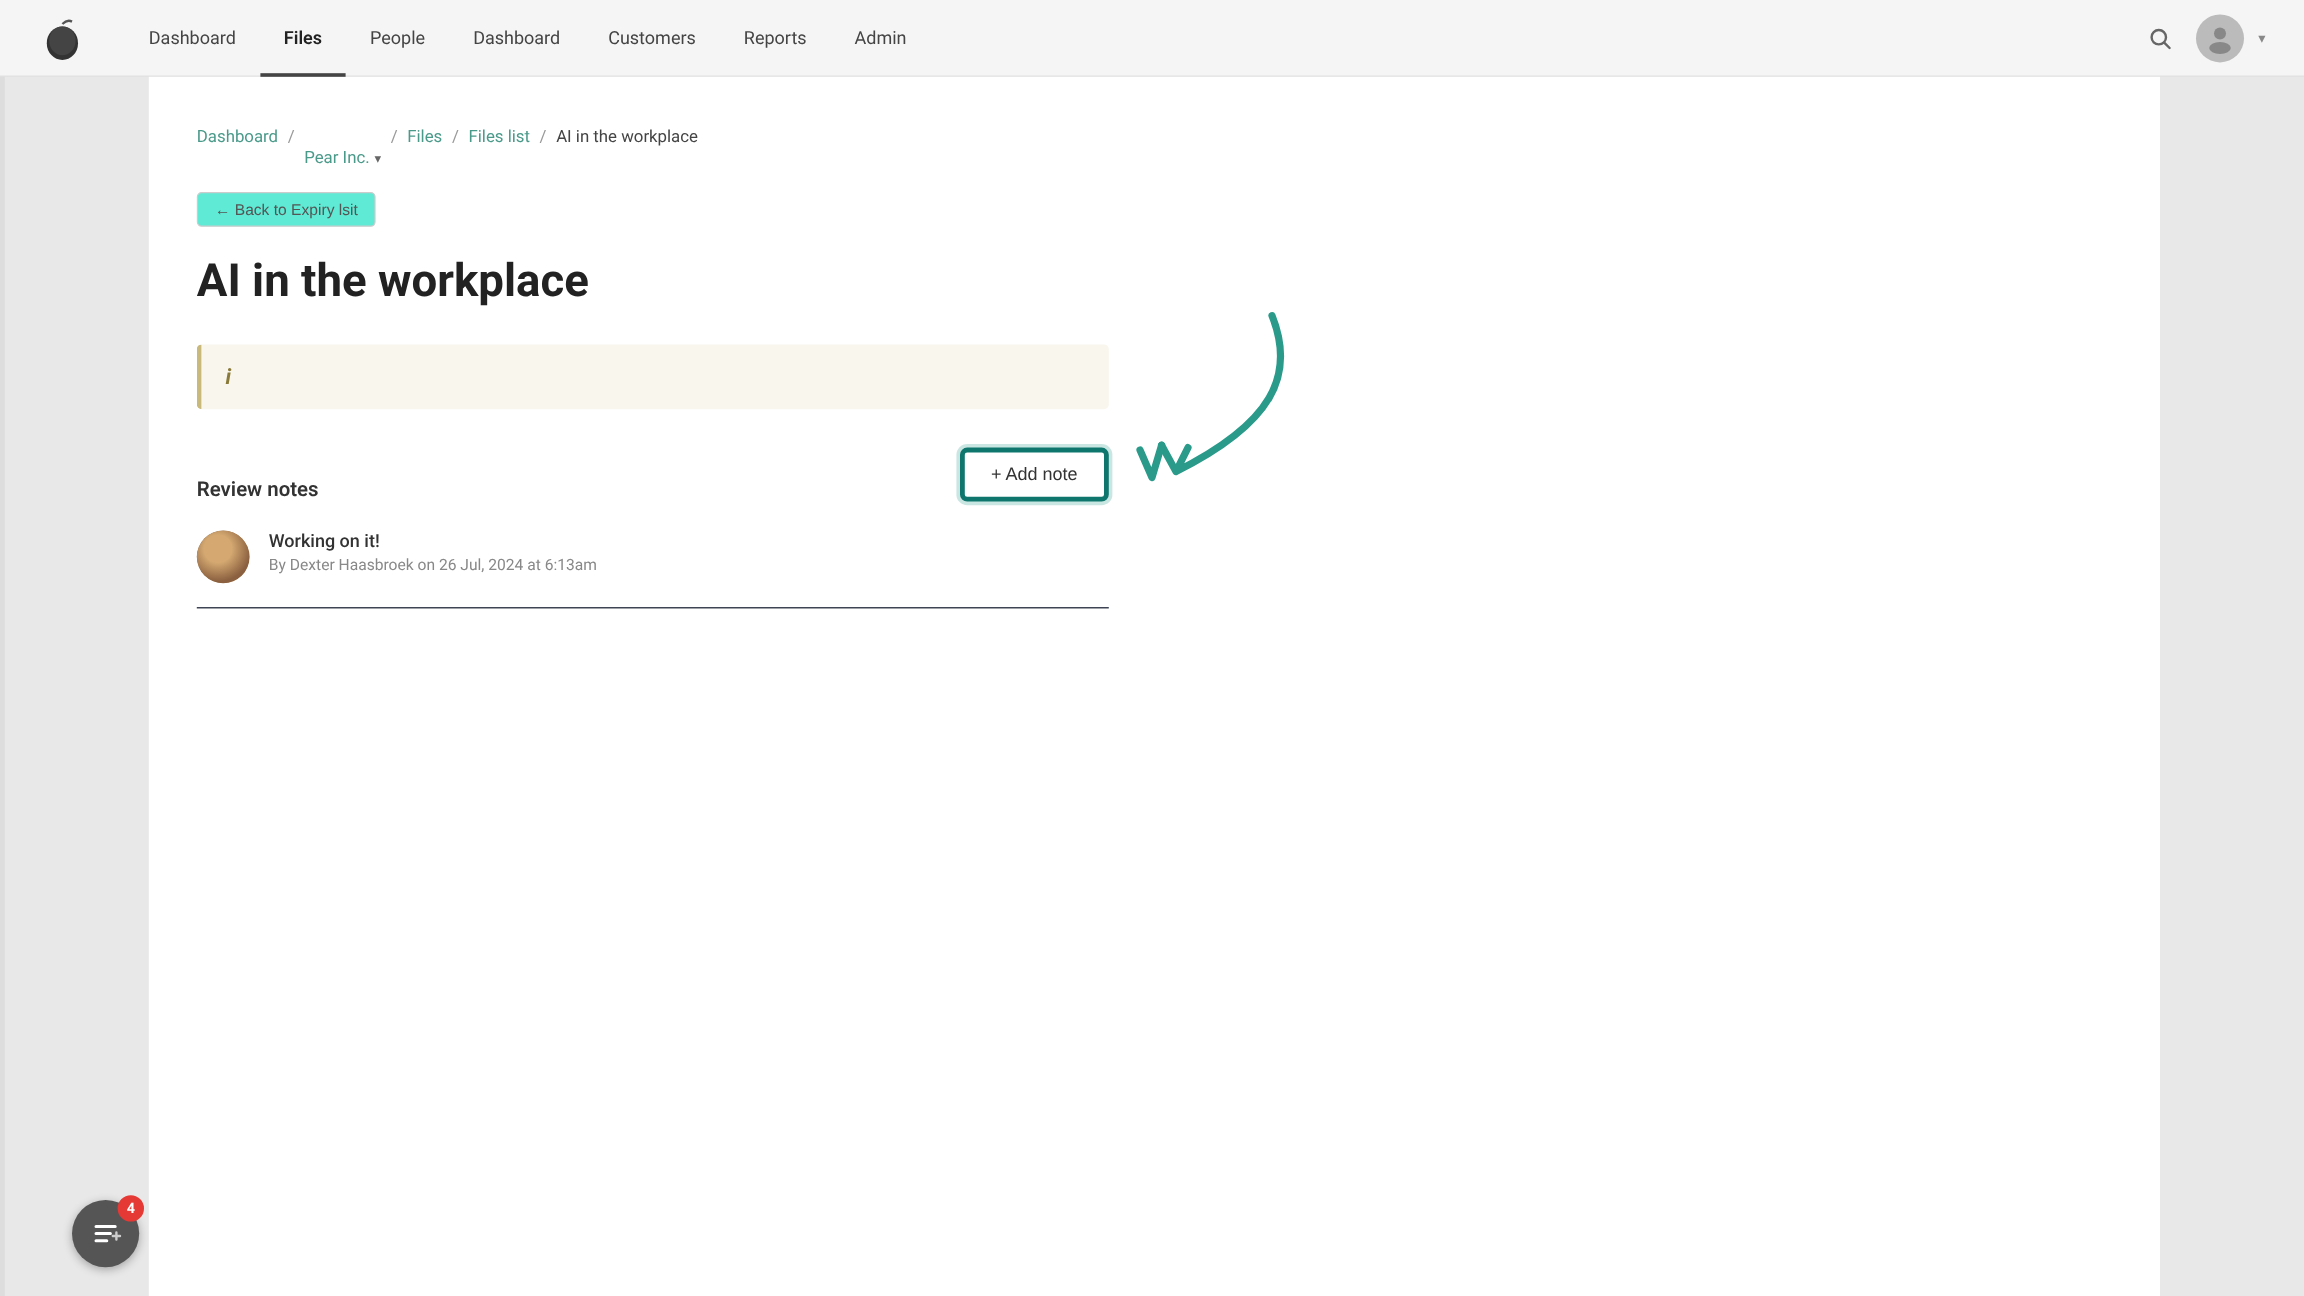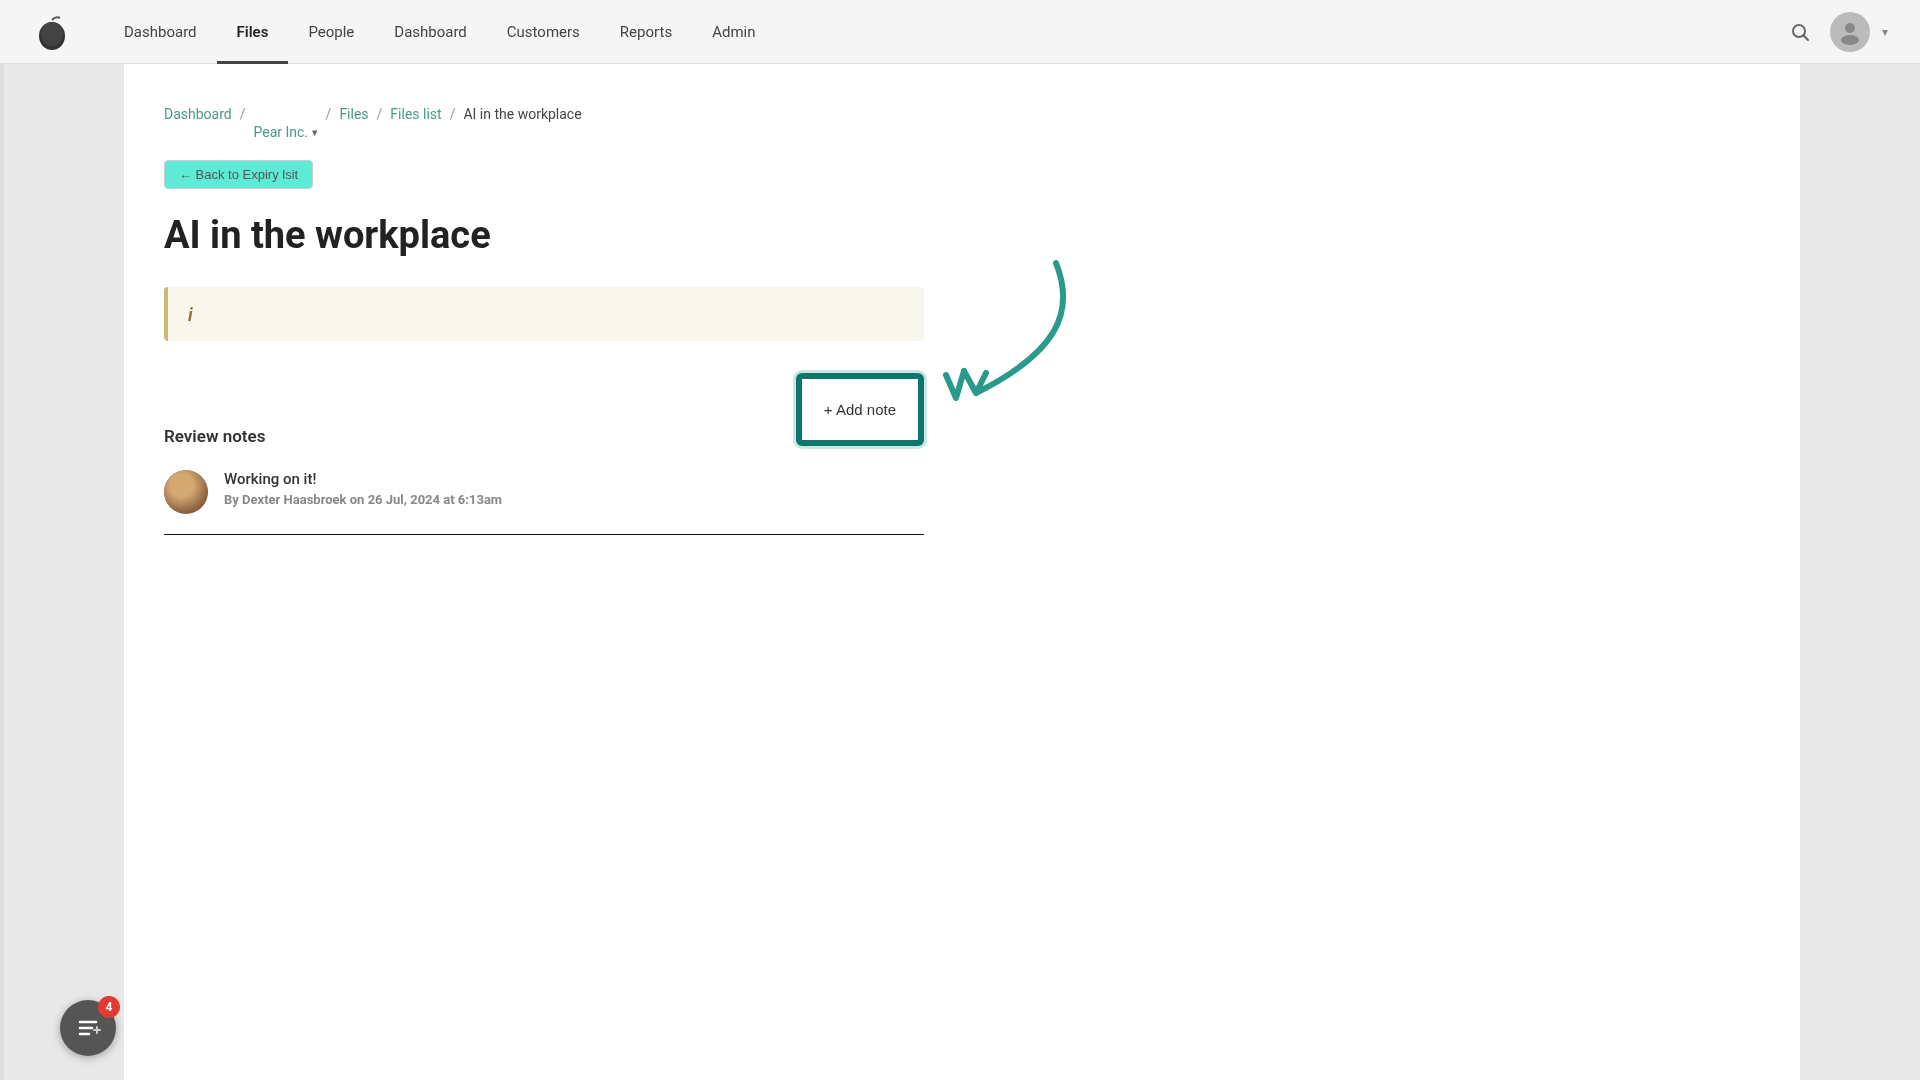--- a/index.html
+++ b/index.html
@@ -188,22 +188,22 @@
       font-size: 17px;
       font-weight: 600;
       color: #333;
     }
 
     
     .add-note-wrapper {
       position: relative;
     }
     .add-note-btn {
-      padding: 22px 22px;
-      border: 6px solid #0f766e;
+      padding: 10px 22px;
+      border: 4px solid #0f766e;
       border-radius: 6px;
       background: #fff;
       font-size: 15px;
       color: #333;
       cursor: pointer;
       box-shadow: 0 0 0 3px rgba(42, 154, 138, 0.25);
       position: relative;
       z-index: 2;
     }
 
@@ -247,21 +247,20 @@
     .note-content {}
     .note-text {
       font-size: 15px;
       color: #333;
       font-weight: 500;
       margin-bottom: 4px;
     }
     .note-meta {
       font-size: 13px;
       color: #888;
-      font-weight: bold;
     }
     .left-accent {
       width: 4px;
       background: #ddd;
       margin-right: 0;
       flex-shrink: 0;
     }
 
     
     .floating-widget {

